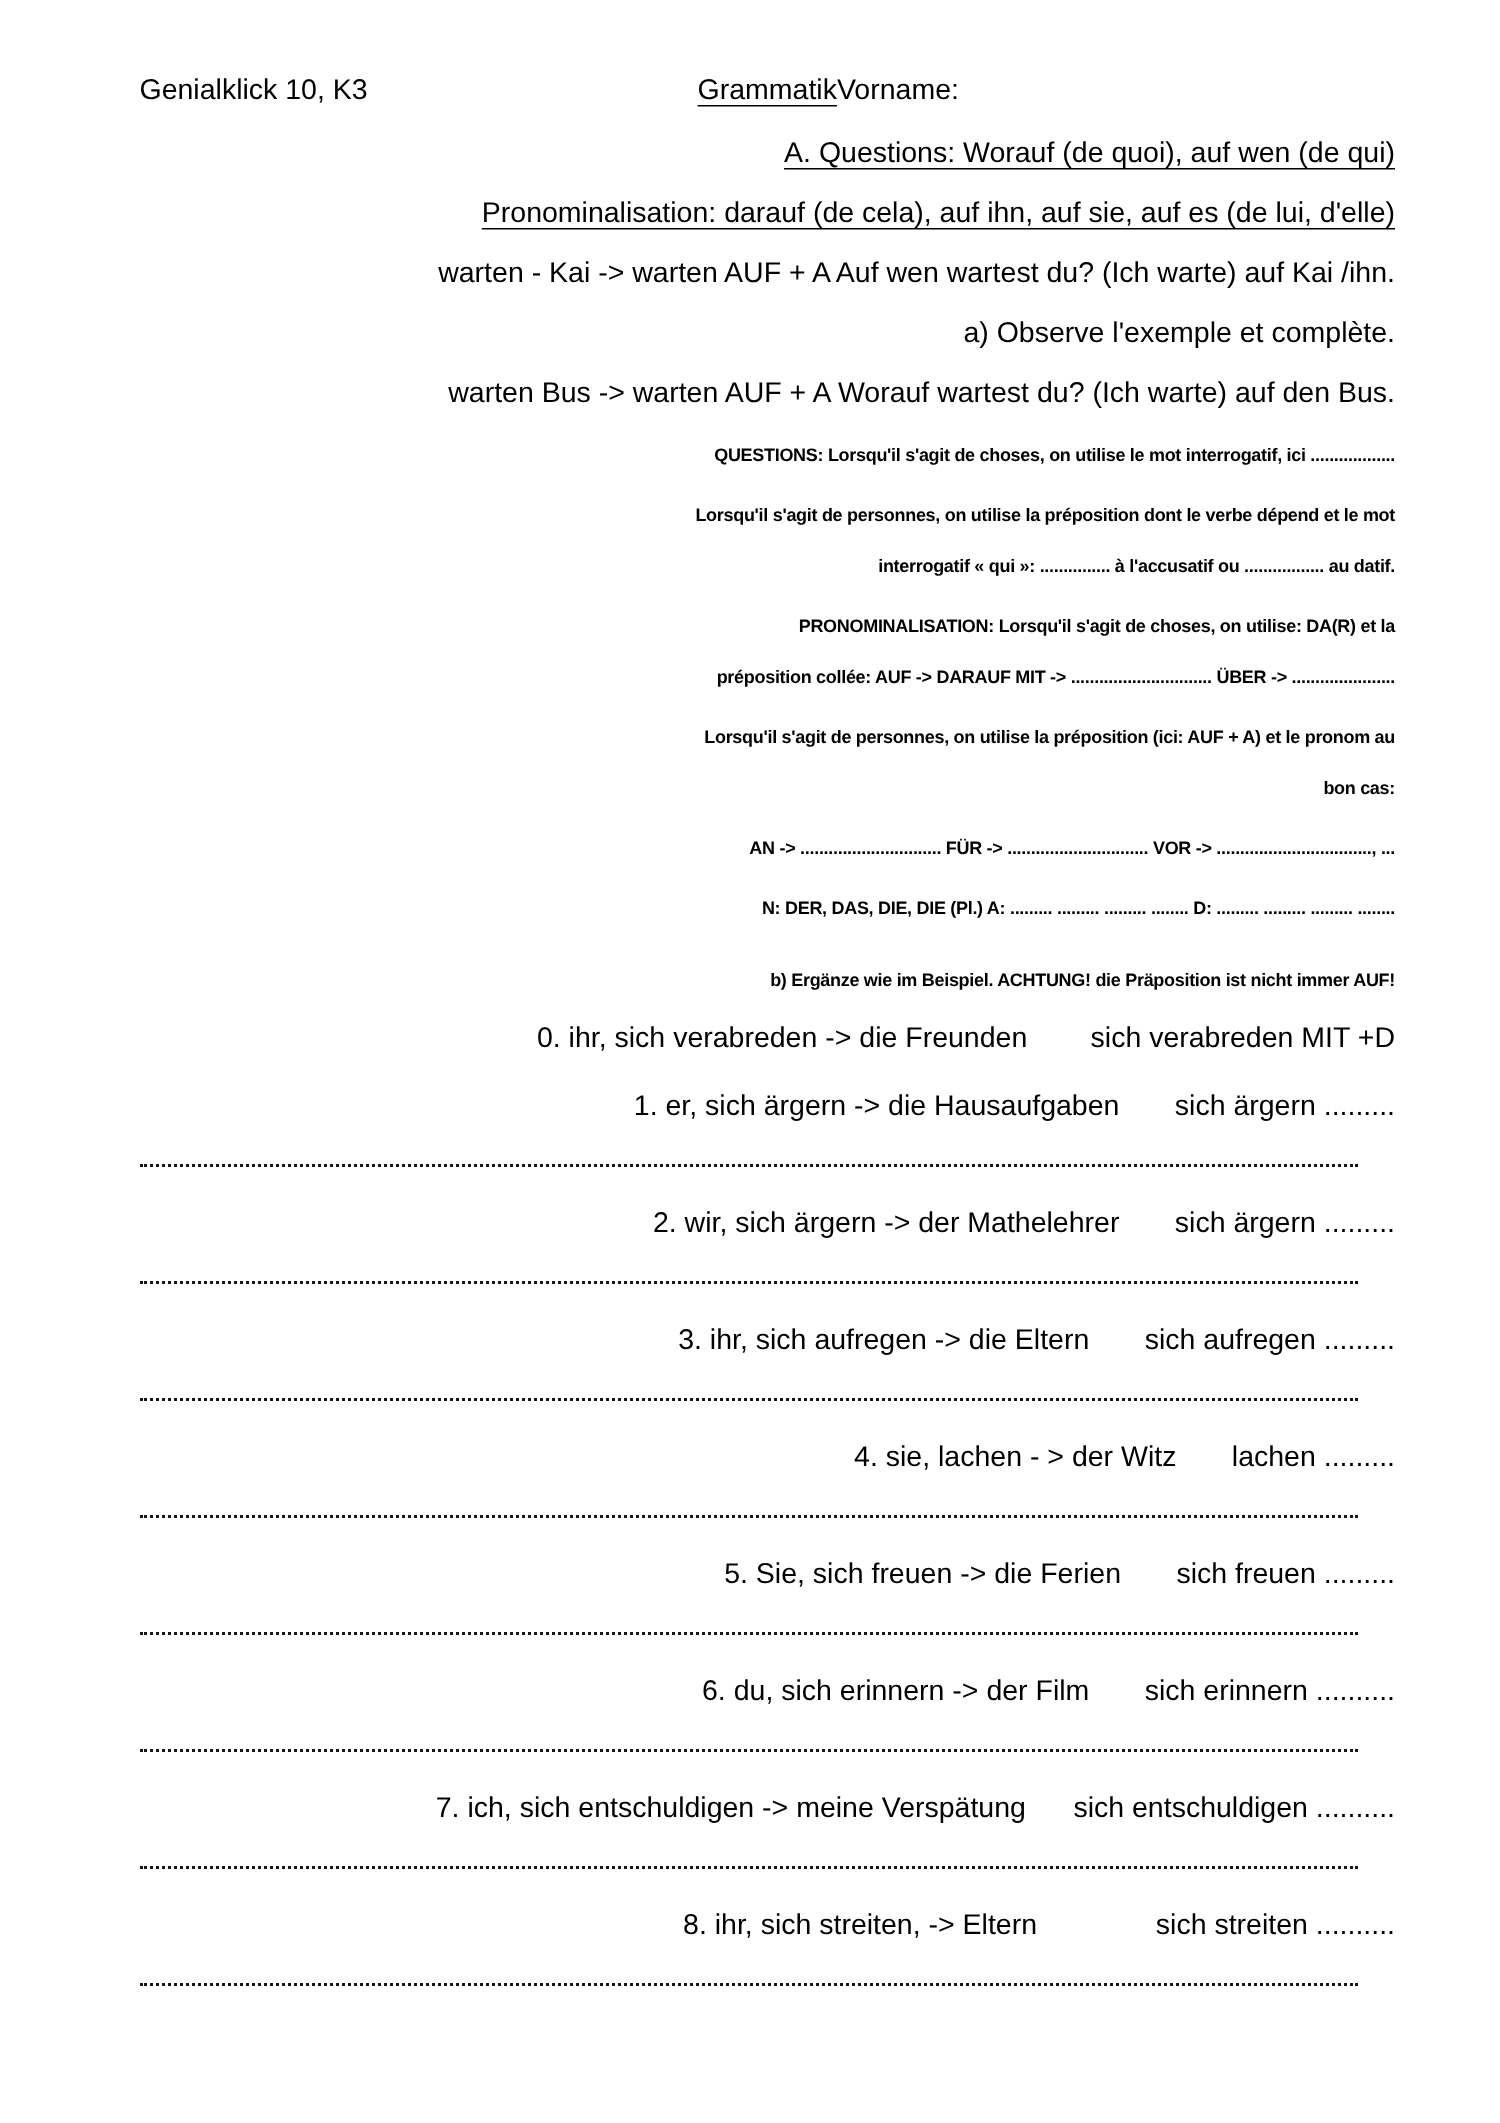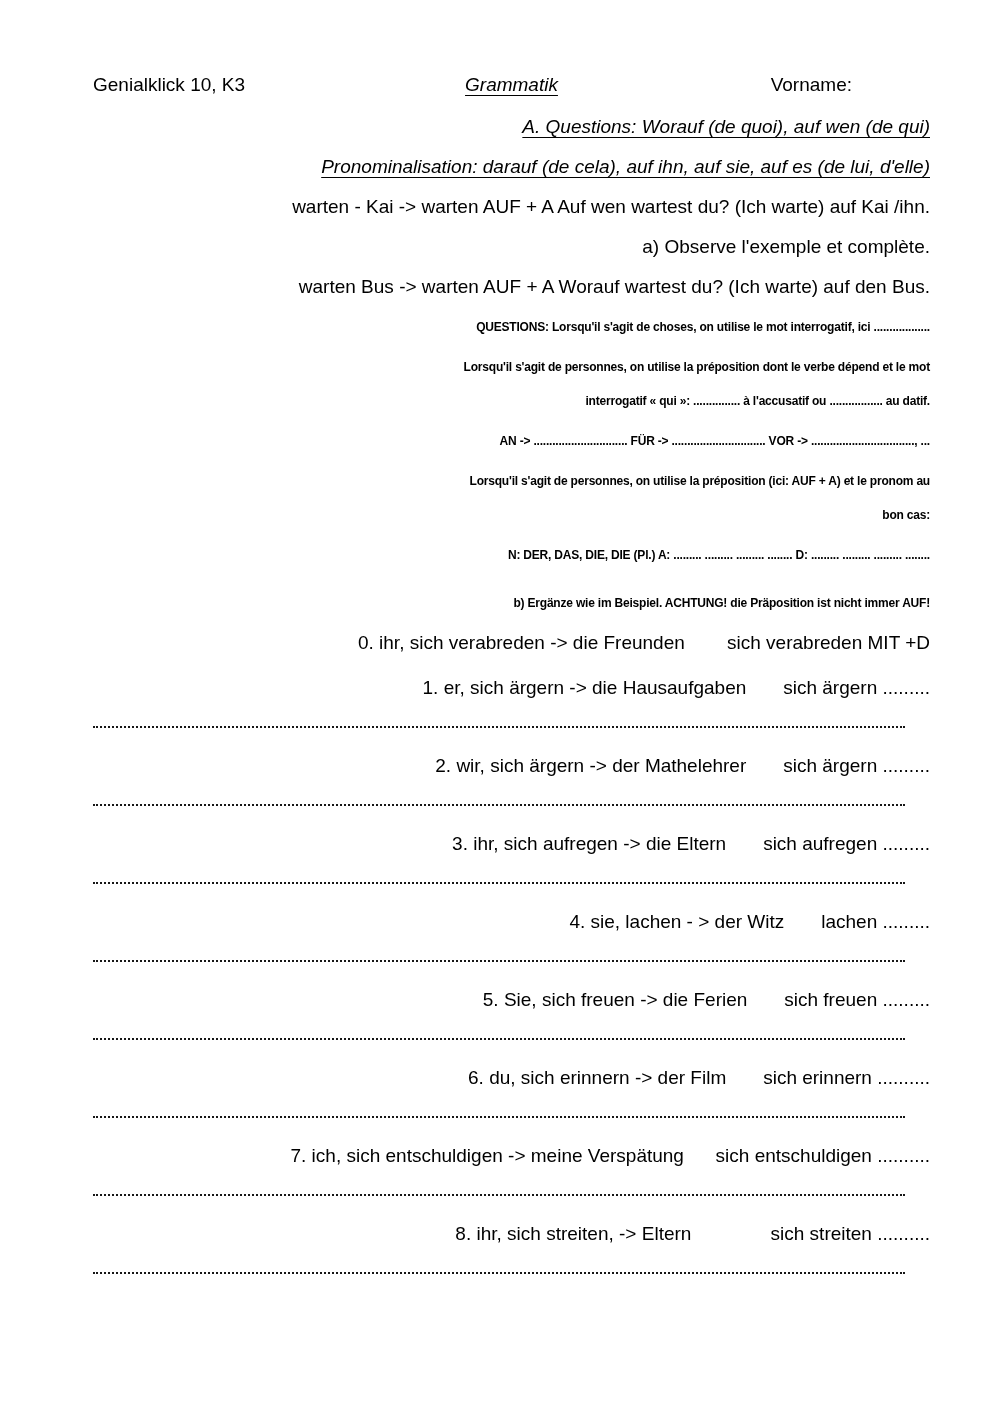--- a/index.html
+++ b/index.html
@@ -4,33 +4,33 @@
 <style>
   html, body { margin: 0; padding: 0; background: #ffffff; }
   .page {
     position: relative;
     width: 1000px;
     height: 1415px;
     box-sizing: border-box;
     background: #ffffff;
     color: #000000;
     font-family: "Liberation Sans", sans-serif;
-    padding: 68px 70px 20px 93px;
+    padding: 44px 70px 20px 93px;
     overflow: hidden;
   }
   .hdr {
     display: grid;
     grid-template-columns: 1fr auto 1fr;
     align-items: baseline;
     line-height: 34px;
     font-size: 19px;
     margin-bottom: 8px;
   }
-  .hdr .h-right { text-align: right; padding-right: 78px; }
-  .ul { text-decoration: underline; text-underline-offset: 4px; font-style: italic; }
+  .hdr .h-right { text-align: left; padding-right: 78px; }
+  .ul { text-decoration: underline; text-underline-offset: 4px; }
   .line {
     margin: 0 0 6px 0;
     line-height: 34px;
     font-size: 19px;
     white-space: pre-wrap;
     word-break: keep-all;
     text-align: right;
   }
   .bold {
     font-weight: bold;
@@ -59,23 +59,25 @@
   </div>
 
   <p class="line ul">A. Questions: Worauf (de quoi), auf wen (de qui)</p>
   <p class="line ul">Pronominalisation: darauf (de cela), auf ihn, auf sie, auf es (de lui, d'elle)</p>
   <p class="line">warten - Kai -&gt; warten AUF + A Auf wen wartest du? (Ich warte) auf Kai /ihn.</p>
   <p class="line">a) Observe l'exemple et complète.</p>
   <p class="line">warten Bus -&gt; warten AUF + A Worauf wartest du? (Ich warte) auf den Bus.</p>
   <p class="line bold">QUESTIONS: Lorsqu'il s'agit de choses, on utilise le mot interrogatif, ici ..................</p>
   <p class="line bold">Lorsqu'il s'agit de personnes, on utilise la préposition dont le verbe dépend et le mot
 interrogatif « qui »: ............... à l'accusatif ou ................. au datif.</p>
-  <p class="line bold">AN -&gt; .............................. FÜR -&gt; .............................. VOR -&gt; ................................., ...</p>
+  <p class="line bold">PRONOMINALISATION: Lorsqu'il s'agit de choses, on utilise: DA(R) et la
+préposition collée: AUF -&gt; DARAUF MIT -&gt; .............................. ÜBER -&gt; ......................</p>
   <p class="line bold">Lorsqu'il s'agit de personnes, on utilise la préposition (ici: AUF + A) et le pronom au
 bon cas:</p>
+  <p class="line bold">AN -&gt; .............................. FÜR -&gt; .............................. VOR -&gt; ................................., ...</p>
   <p class="line bold">N: DER, DAS, DIE, DIE (Pl.) A: ......... ......... ......... ........ D: ......... ......... ......... ........</p>
 
   <p class="line bold sec-b-head">b) Ergänze wie im Beispiel. ACHTUNG! die Präposition ist nicht immer AUF!</p>
   <p class="line">0. ihr, sich verabreden -&gt; die Freunden        sich verabreden MIT +D</p>
 
   <div class="item">
     <p class="line prompt">1. er, sich ärgern -&gt; die Hausaufgaben       sich ärgern .........</p>
     <div class="dotline"></div>
   </div>
   <div class="item">

